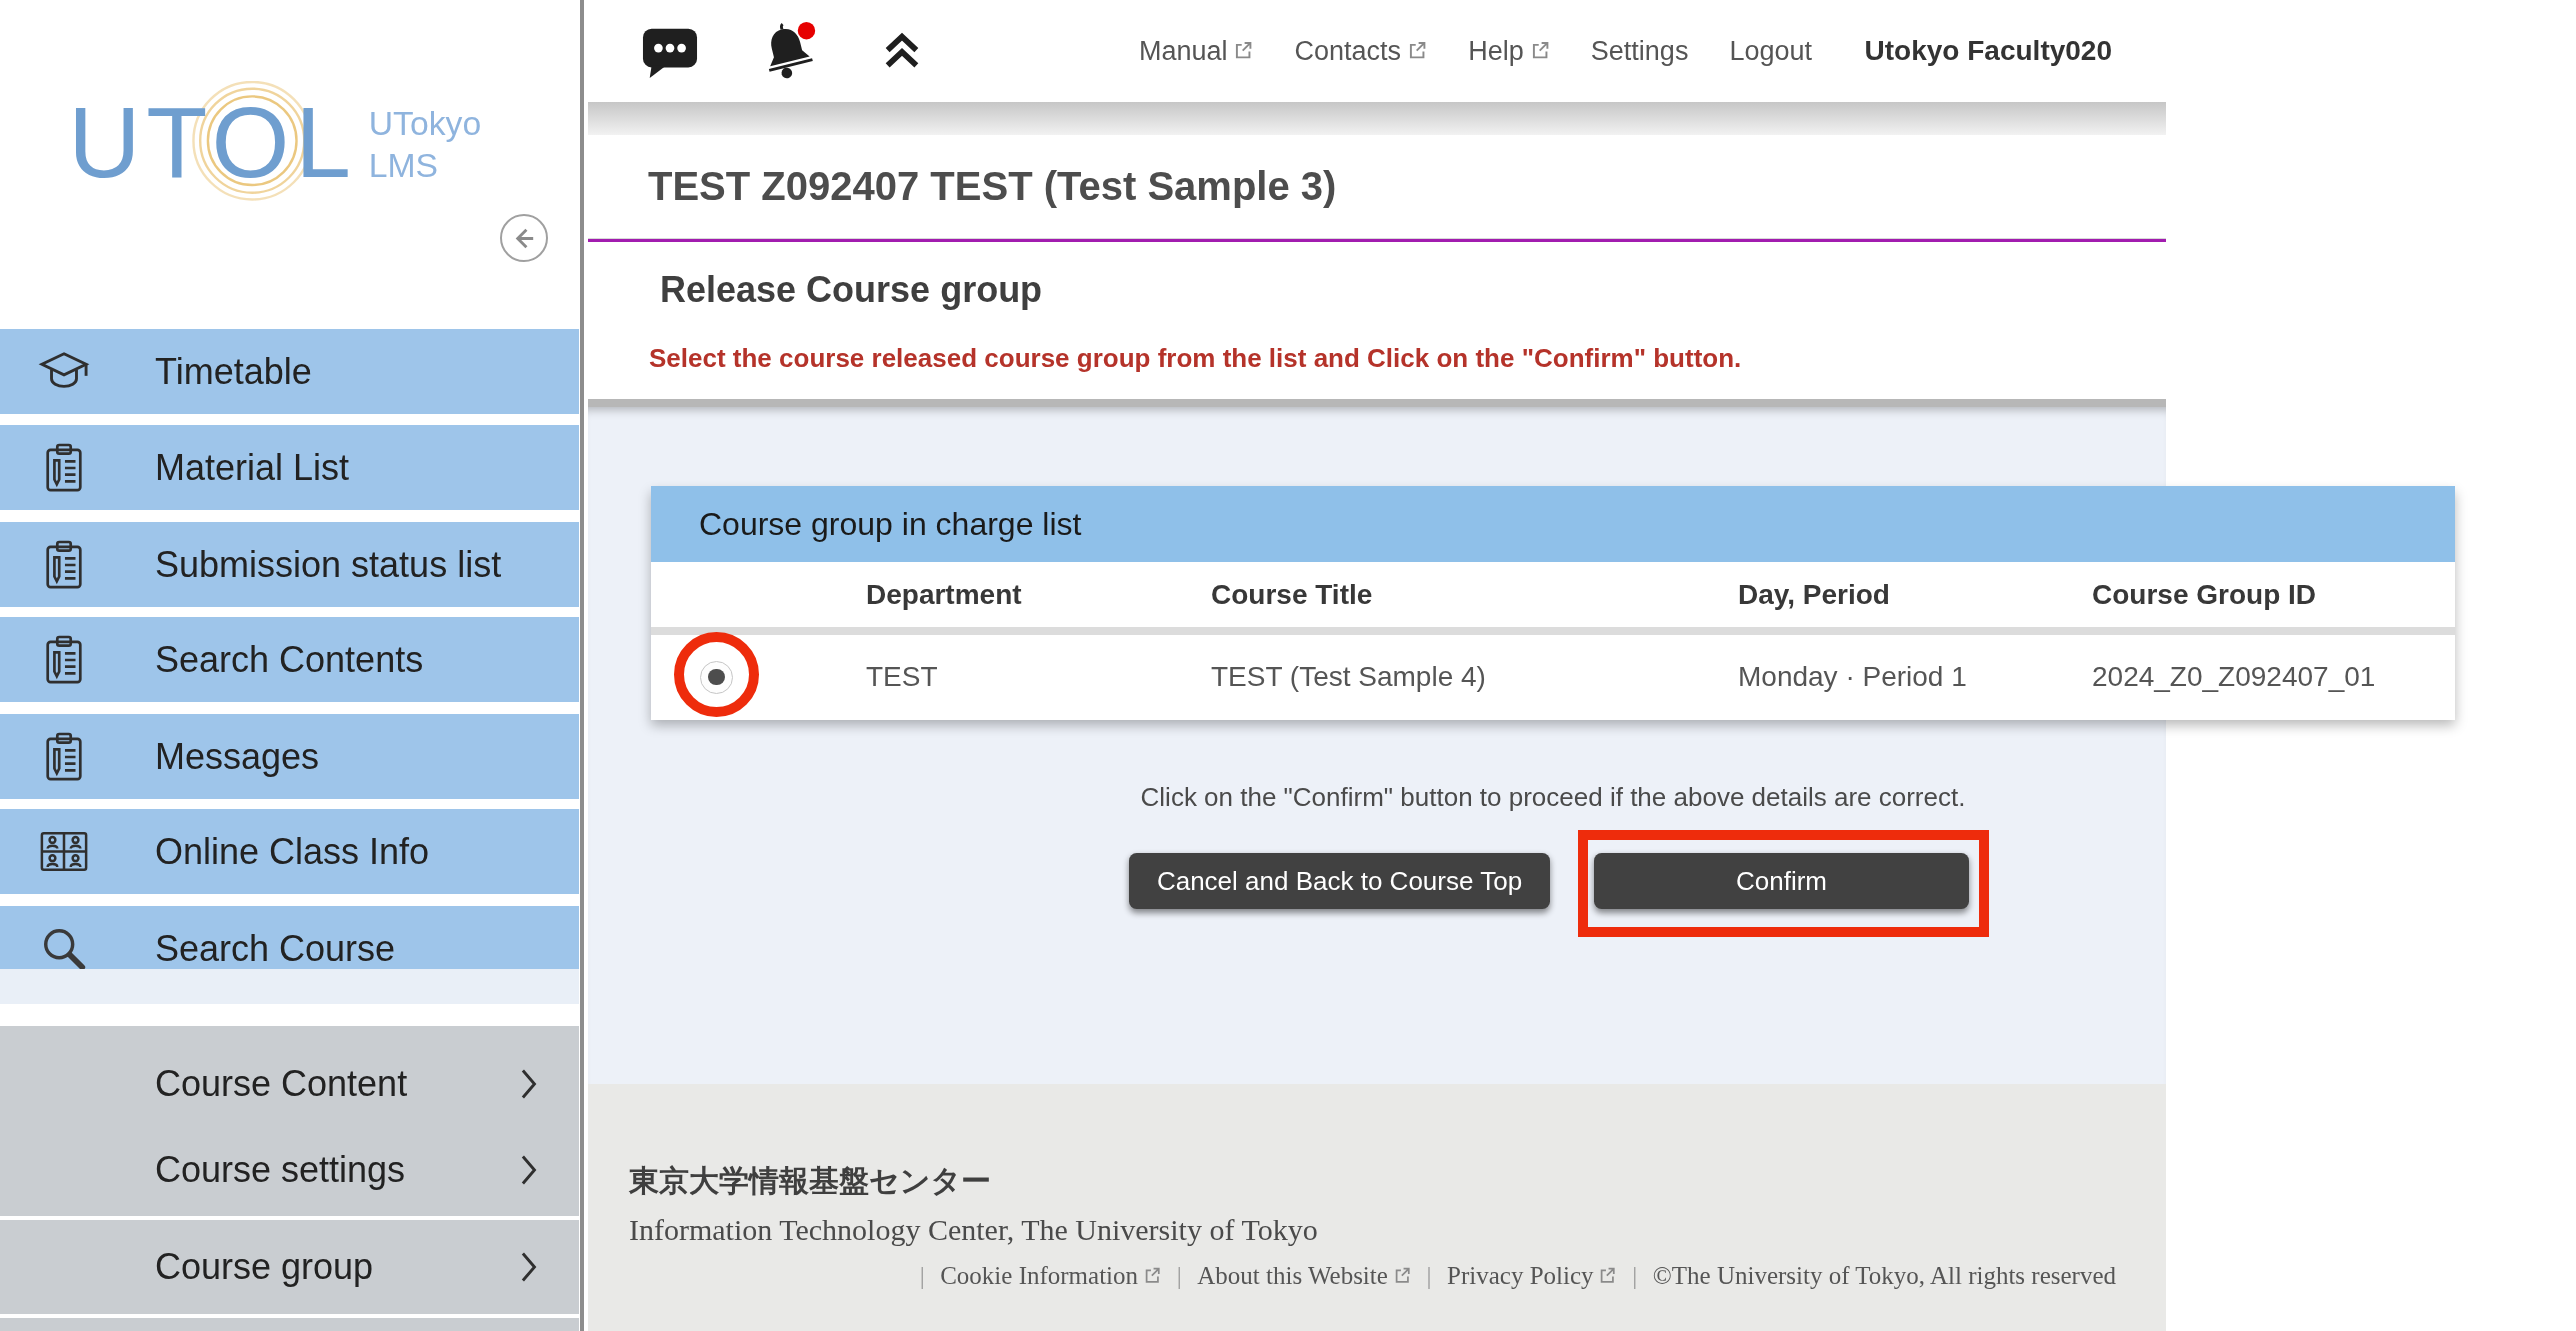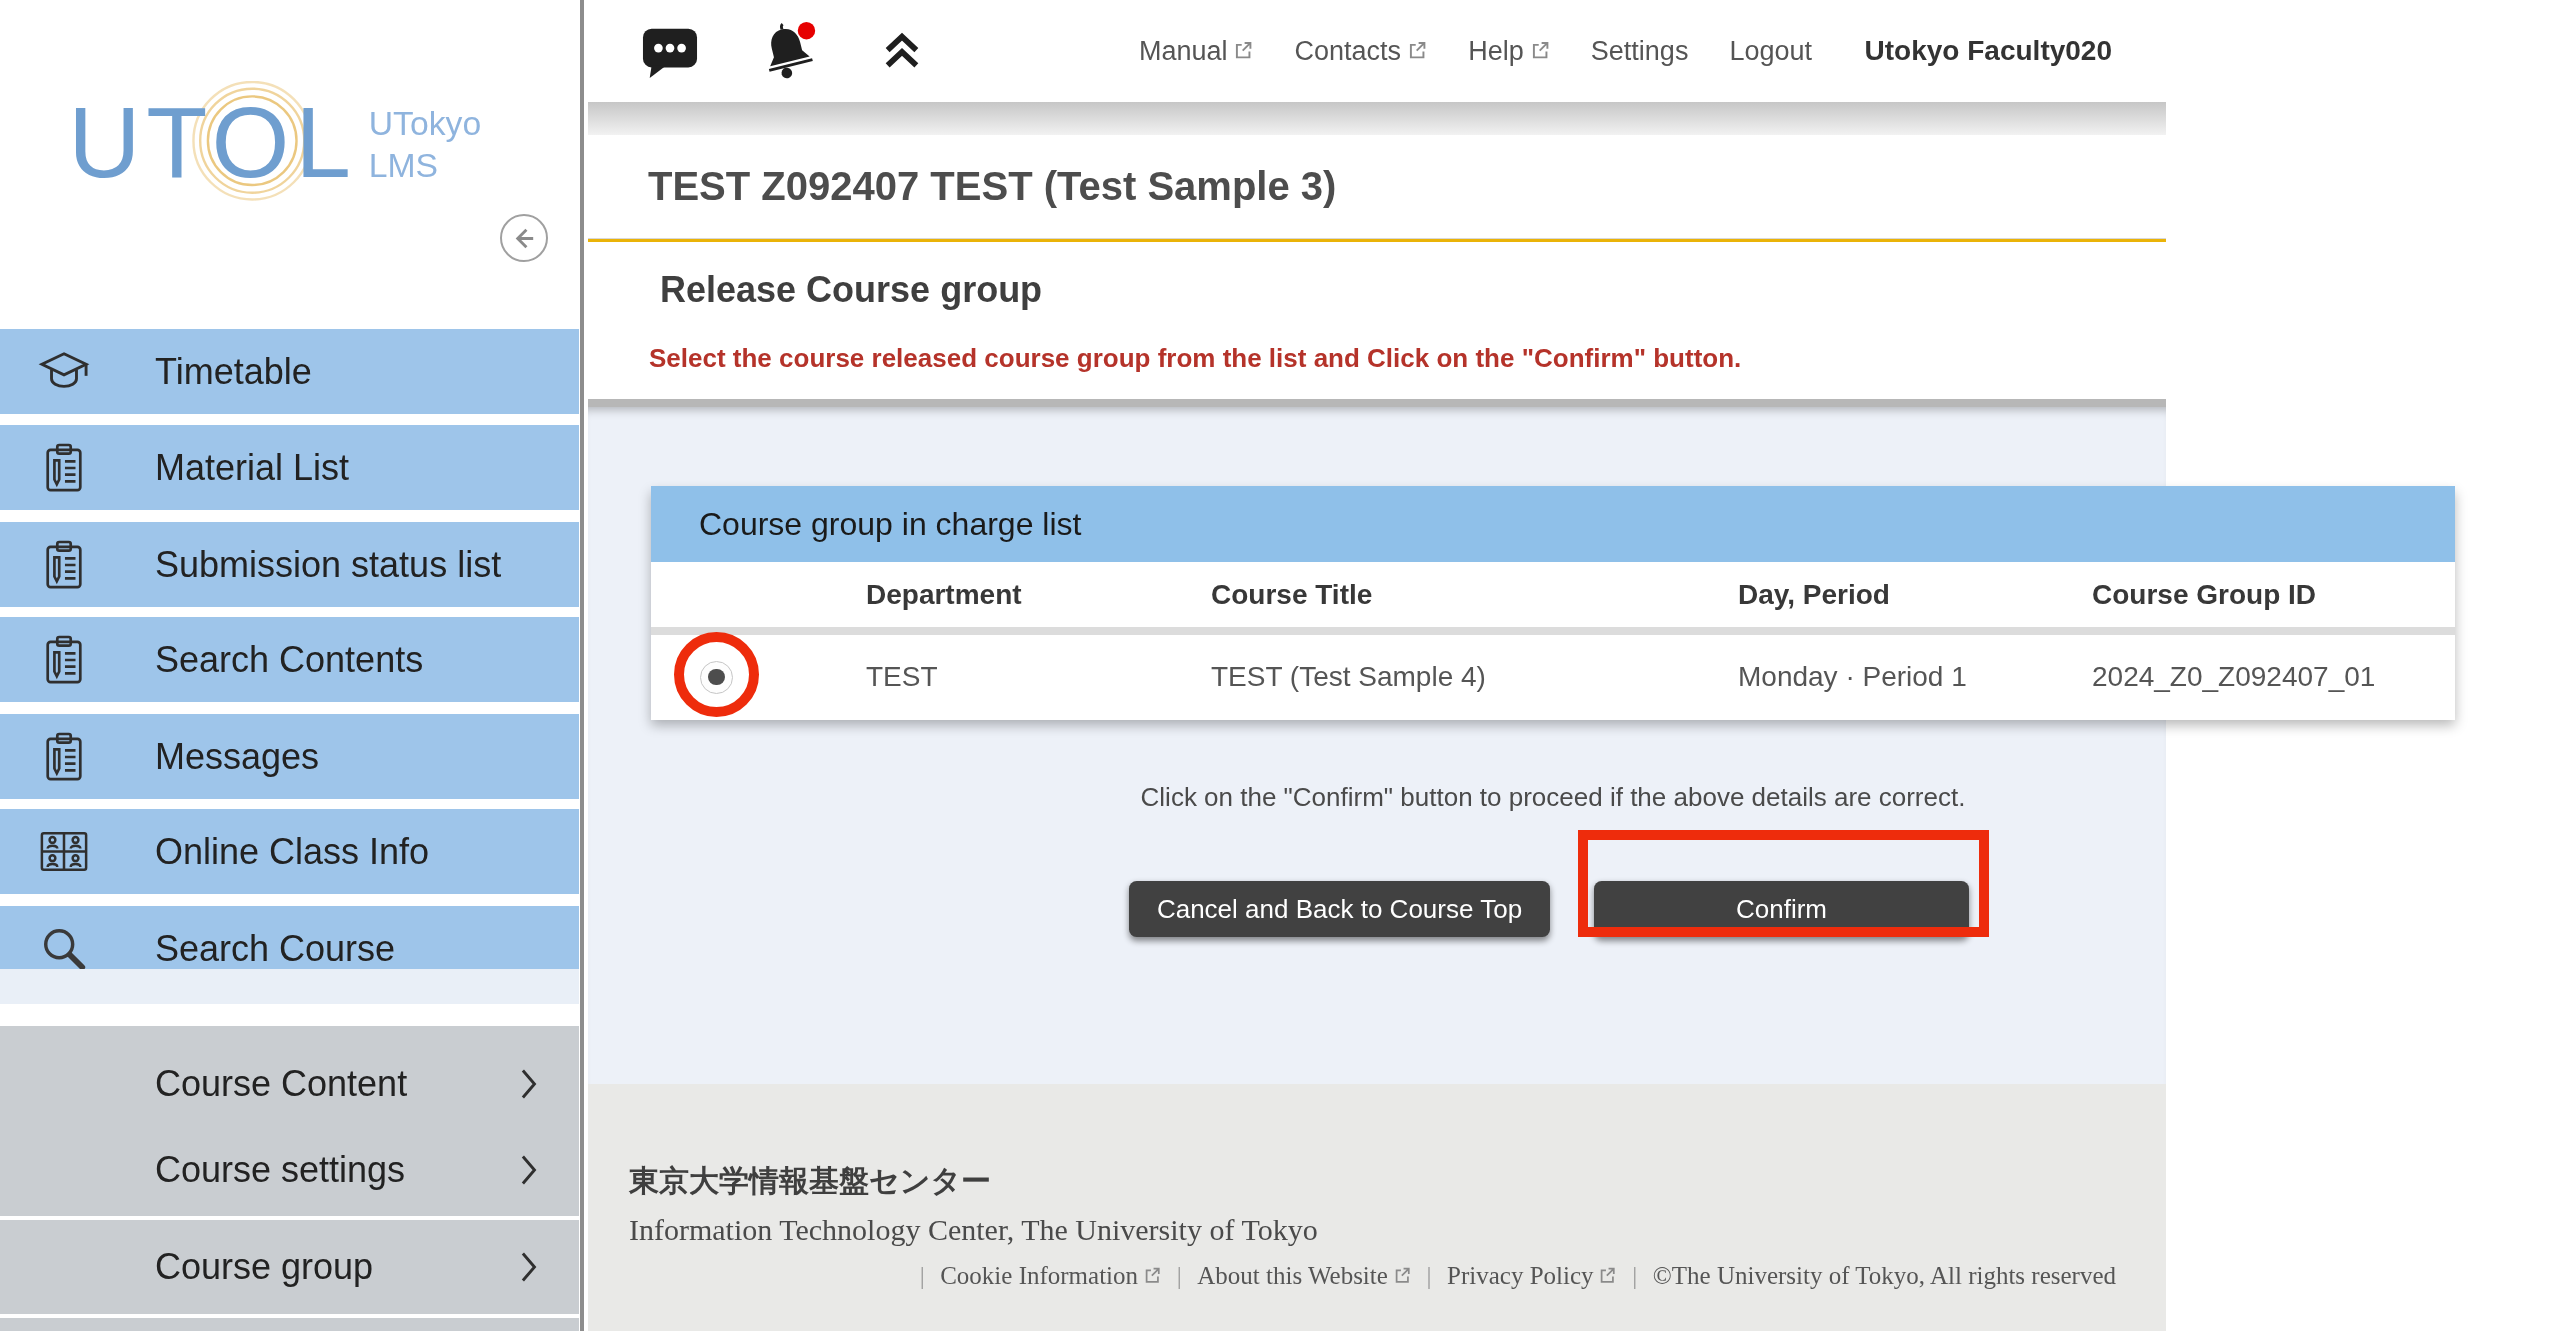--- a/index.html
+++ b/index.html
@@ -17,21 +17,21 @@
   .s-item { position:absolute; left:0; width:579px; display:flex; align-items:center;margin-top:22px; }
   .s-item.blue { background:#9ec5ea; height:85px; }
   .s-item.gray { background:#c9cdd1; }
   .s-strip { position:absolute; left:0; width:579px; background:#e9eff7; }
   .s-icon { position:absolute; left:37px; width:54px; height:54px; display:flex;
             align-items:center; justify-content:center; }
   .s-label { position:absolute; left:155px; font-size:36px; color:#222; white-space:nowrap; }
   .s-chev { position:absolute; left:520px; top:50%; transform:translateY(-50%); }
 
   
-  .main { position:absolute; left:588px; top:0; width:1578px; height:1331px; background:#eab308; }
+  .main { position:absolute; left:588px; top:0; width:1578px; height:1331px; background:#a21caf; }
   .topbar { position:absolute; left:0; top:0; width:100%; height:102px; background:#fff;
             display:flex; align-items:center; }
   .topbar-icons { position:absolute; left:52px; top:0; height:102px; display:flex;
                   align-items:center; gap:56px; }
   .icon-btn { position:relative; cursor:pointer; display:flex; align-items:center; }
   .toplinks { position:absolute; right:54px; top:0; height:102px; display:flex;
               align-items:center; gap:41px; }
   .toplink { font-size:27px; color:#555; cursor:pointer; display:flex; align-items:center;
              gap:6.8px; white-space:nowrap; }
   .topuser { font-size:28px; color:#333; font-weight:bold; margin-left:11.6px; white-space:nowrap; }
@@ -68,21 +68,21 @@
   .ann-ring { position:absolute; left:86px; top:225px; width:85px; height:85px;
               border:10.6px solid #ee2c0c; border-radius:50%; pointer-events:none; }
   .ann-box  { position:absolute; left:990px; top:423px; width:411px; height:107px;
               border:10.6px solid #ee2c0c; pointer-events:none; }
 
   .note { position:absolute; left:63px; top:375px; width:1804px; text-align:center;
           font-size:26px; color:#4a4a4a; }
   .btn { position:absolute; top:446px; height:56px; background:#414141; border:none;
          border-radius:7.7px; color:#fff; font-size:26px;
          font-family:"Liberation Sans",sans-serif; cursor:pointer;
-         box-shadow:0 3.9px 6.8px rgba(0,0,0,.45);margin-top:28px; }
+         box-shadow:0 3.9px 6.8px rgba(0,0,0,.45); }
   .btn-cancel { left:541px; width:421px; }
   .btn-confirm { left:1006px; width:375px; }
 
   
   .footer { position:absolute; left:0; top:1084px; width:100%; height:247px; background:#e9e9e7;
             padding:77px 50px 0 41px;font-family:Liberation Serif, serif; }
   .f-jp { font-size:30px; font-weight:bold; color:#3f3f3f; }
   .f-en { font-size:30px; color:#4a4a4a; margin-top:10.6px; }
   .f-links { margin-top:15.5px; display:flex; justify-content:flex-end; align-items:center;
              gap:15.5px; font-size:25px; color:#555; }

